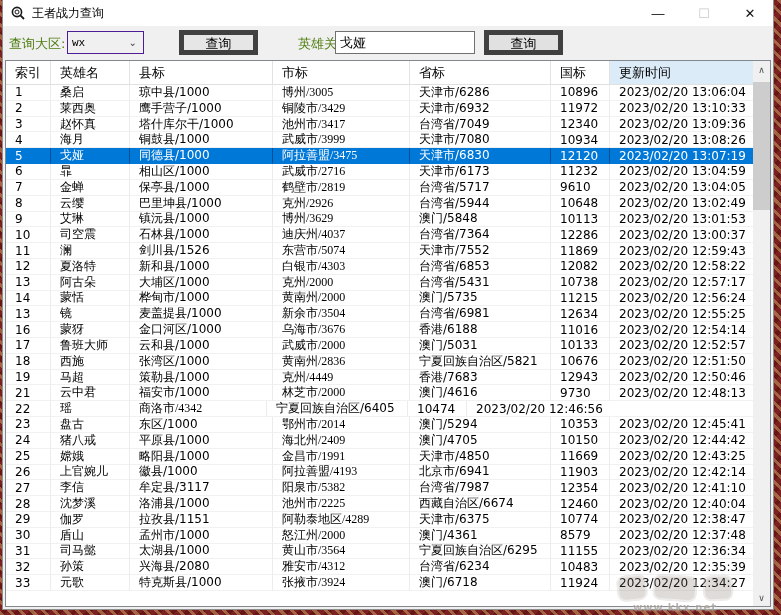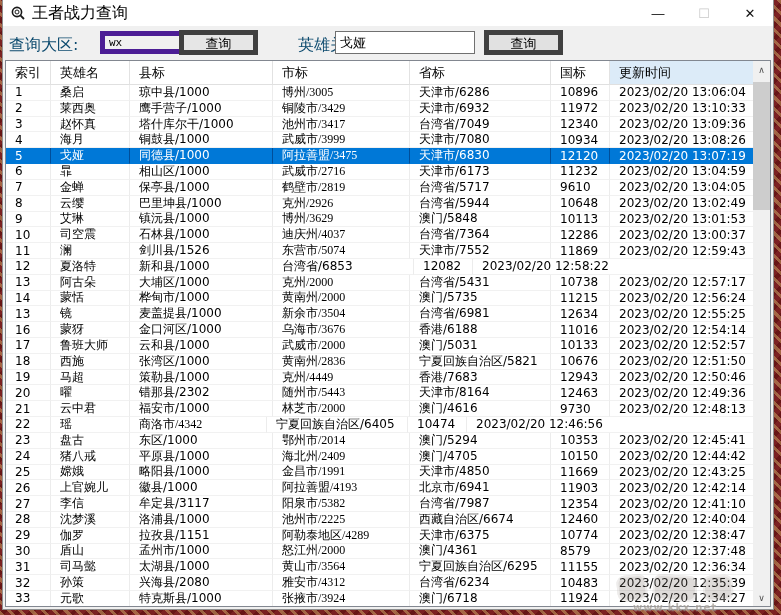--- a/index.html
+++ b/index.html
@@ -13,32 +13,32 @@
     position:relative;
   }
   .window {
     position:absolute; left:2px; top:0; width:772px; height:610px;
     background:#f0f0f0; border:1px solid #8f8f8f; border-top:none;
   }
   
   .titlebar { position:absolute; left:0; top:0; right:0; height:26px; background:#ffffff; display:flex; align-items:center; }
   .app-icon { width:16px; height:16px; margin:0 6px 0 7px; position:relative; flex:0 0 auto; }
   .app-icon svg { display:block; }
-  .title-text { font-size:16px; color:#000; }
+  .title-text { font-size:12px; color:#000; }
   .win-btns { margin-left:auto; display:flex; height:26px; }
   .win-btn { width:46px; height:26px; display:flex; align-items:center; justify-content:center;
              font-size:13px; color:#111; background:transparent; border:none; cursor:default; }
   .win-btn.disabled { color:#c9c9c9; }
   
   .toolbar { position:absolute; left:0; top:26px; right:0; height:34px; background:#f0f0f0; }
-  .tb-label { position:absolute; top:9px; font-size:16px; color:#0c4a6e; white-space:nowrap; }
+  .tb-label { position:absolute; top:9px; font-size:13px; color:#4d7c0f; white-space:nowrap; }
   .lbl-region { left:6px; }
   .lbl-keyword { left:262px;margin-left:33px; }
-  .combo { position:absolute; left:64px; top:5px; width:100px; height:23px; background:#f0f0f0;
-           border:5px solid #4c1d95; display:flex; align-items:center;margin-left:33px; }
+  .combo { position:absolute; left:64px; top:5px; width:77px; height:23px; background:#f0f0f0;
+           border:1px solid #4c1d95; display:flex; align-items:center; }
   .combo-value { font-size:11px; font-family:"DejaVu Sans Mono","Liberation Mono",monospace; padding-left:4px; flex:1; }
   .combo-arrow { font-size:10px; color:#444; padding-right:6px; }
   .btn { position:absolute; top:4px; width:79px; height:25px; background:#e1e1e1; border:5px solid #404040;
          font-size:13px; color:#000; font-family:inherit; }
   .btn-query1 { left:176px; background:#e6e6e6; }
   .btn-query2 { left:481px; }
   .txt-input { position:absolute; left:332px; top:5px; width:140px; height:23px; background:#fff;
                border:1px solid #707070; font-size:13px; font-family:inherit; padding:0 4px; color:#000; }
   
   .listview { position:absolute; left:2px; top:60px; width:766px; height:547px;
@@ -213,20 +213,21 @@
             <div class="tcell c2">剑川县/1526</div>
             <div class="tcell c3">东营市/5074</div>
             <div class="tcell c4">天津市/7552</div>
             <div class="tcell c5">11869</div>
             <div class="tcell c6">2023/02/20 12:59:43</div>
           </div>
           <div class="trow">
             <div class="tcell c0">12</div>
             <div class="tcell c1">夏洛特</div>
             <div class="tcell c2">新和县/1000</div>
+            <div class="tcell c3">白银市/4303</div>
             <div class="tcell c4">台湾省/6853</div>
             <div class="tcell c5">12082</div>
             <div class="tcell c6">2023/02/20 12:58:22</div>
           </div>
           <div class="trow">
             <div class="tcell c0">13</div>
             <div class="tcell c1">阿古朵</div>
             <div class="tcell c2">大埔区/1000</div>
             <div class="tcell c3">克州/2000</div>
             <div class="tcell c4">台湾省/5431</div>
@@ -279,29 +280,20 @@
             <div class="tcell c6">2023/02/20 12:51:50</div>
           </div>
           <div class="trow">
             <div class="tcell c0">19</div>
             <div class="tcell c1">马超</div>
             <div class="tcell c2">策勒县/1000</div>
             <div class="tcell c3">克州/4449</div>
             <div class="tcell c4">香港/7683</div>
             <div class="tcell c5">12943</div>
             <div class="tcell c6">2023/02/20 12:50:46</div>
-          </div>
-          <div class="trow">
-            <div class="tcell c0">20</div>
-            <div class="tcell c1">曜</div>
-            <div class="tcell c2">错那县/2302</div>
-            <div class="tcell c3">随州市/5443</div>
-            <div class="tcell c4">天津市/8164</div>
-            <div class="tcell c5">12463</div>
-            <div class="tcell c6">2023/02/20 12:49:36</div>
           </div>
           <div class="trow">
             <div class="tcell c0">21</div>
             <div class="tcell c1">云中君</div>
             <div class="tcell c2">福安市/1000</div>
             <div class="tcell c3">林芝市/2000</div>
             <div class="tcell c4">澳门/4616</div>
             <div class="tcell c5">9730</div>
             <div class="tcell c6">2023/02/20 12:48:13</div>
           </div>

